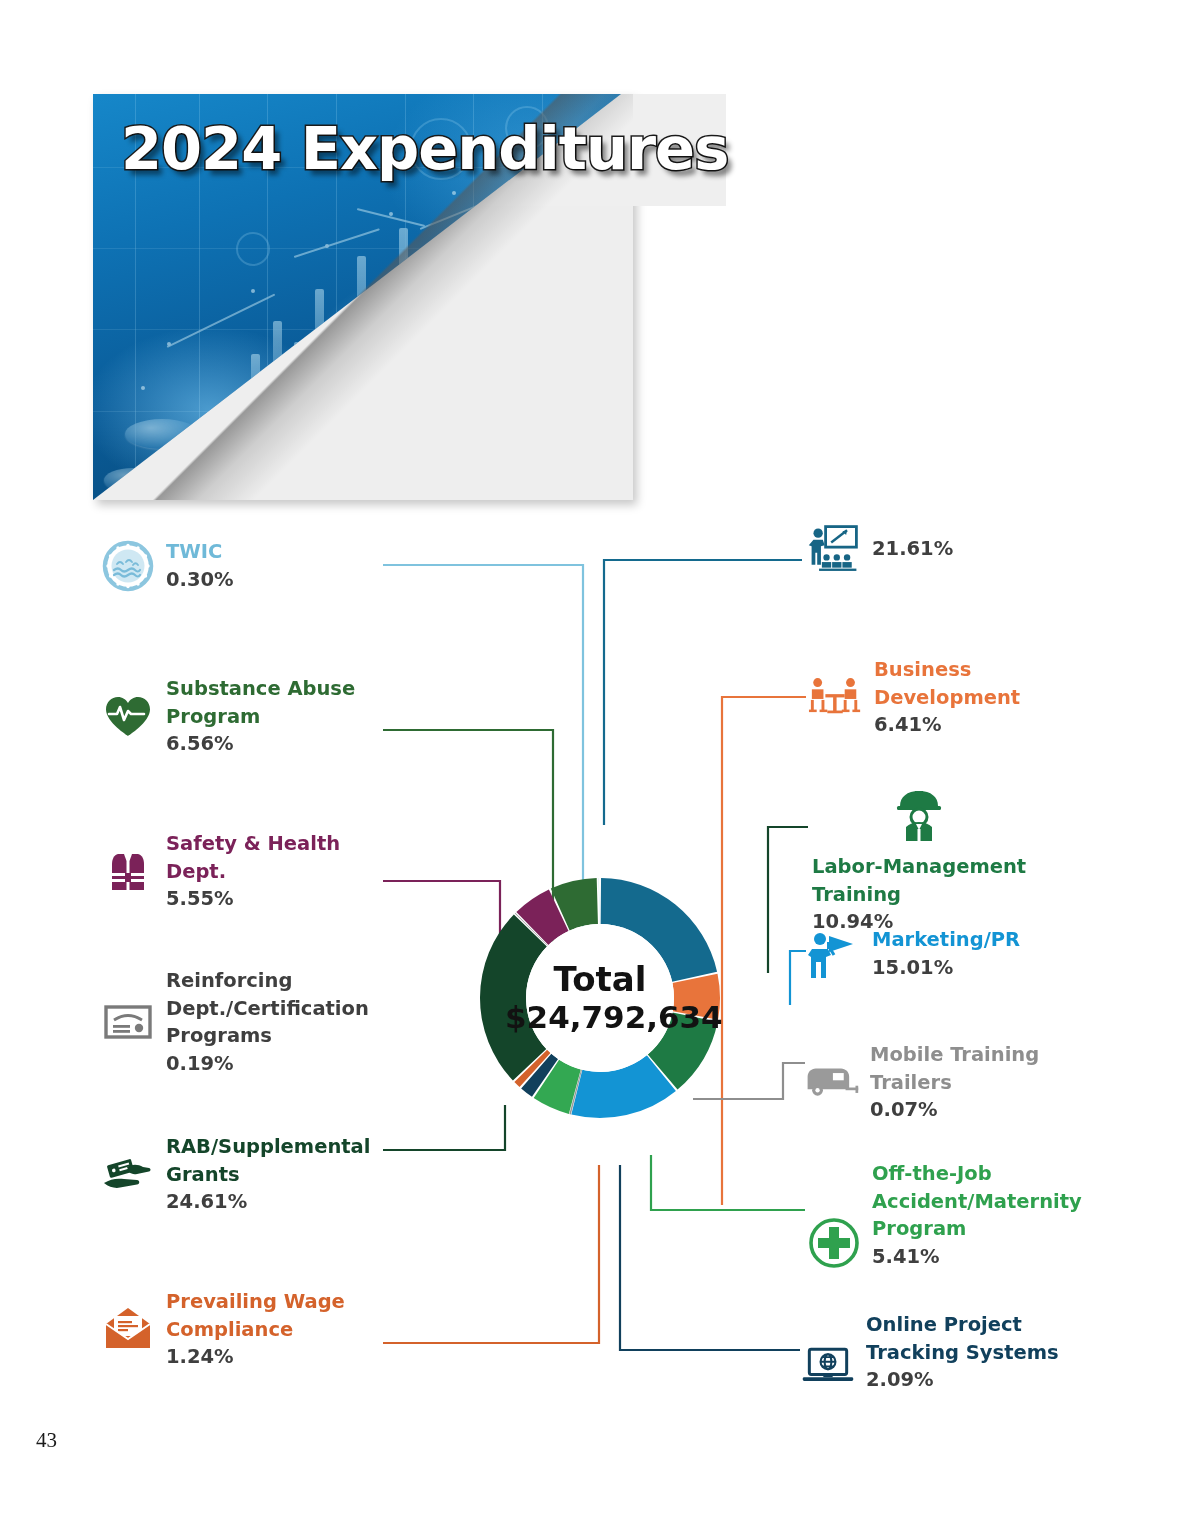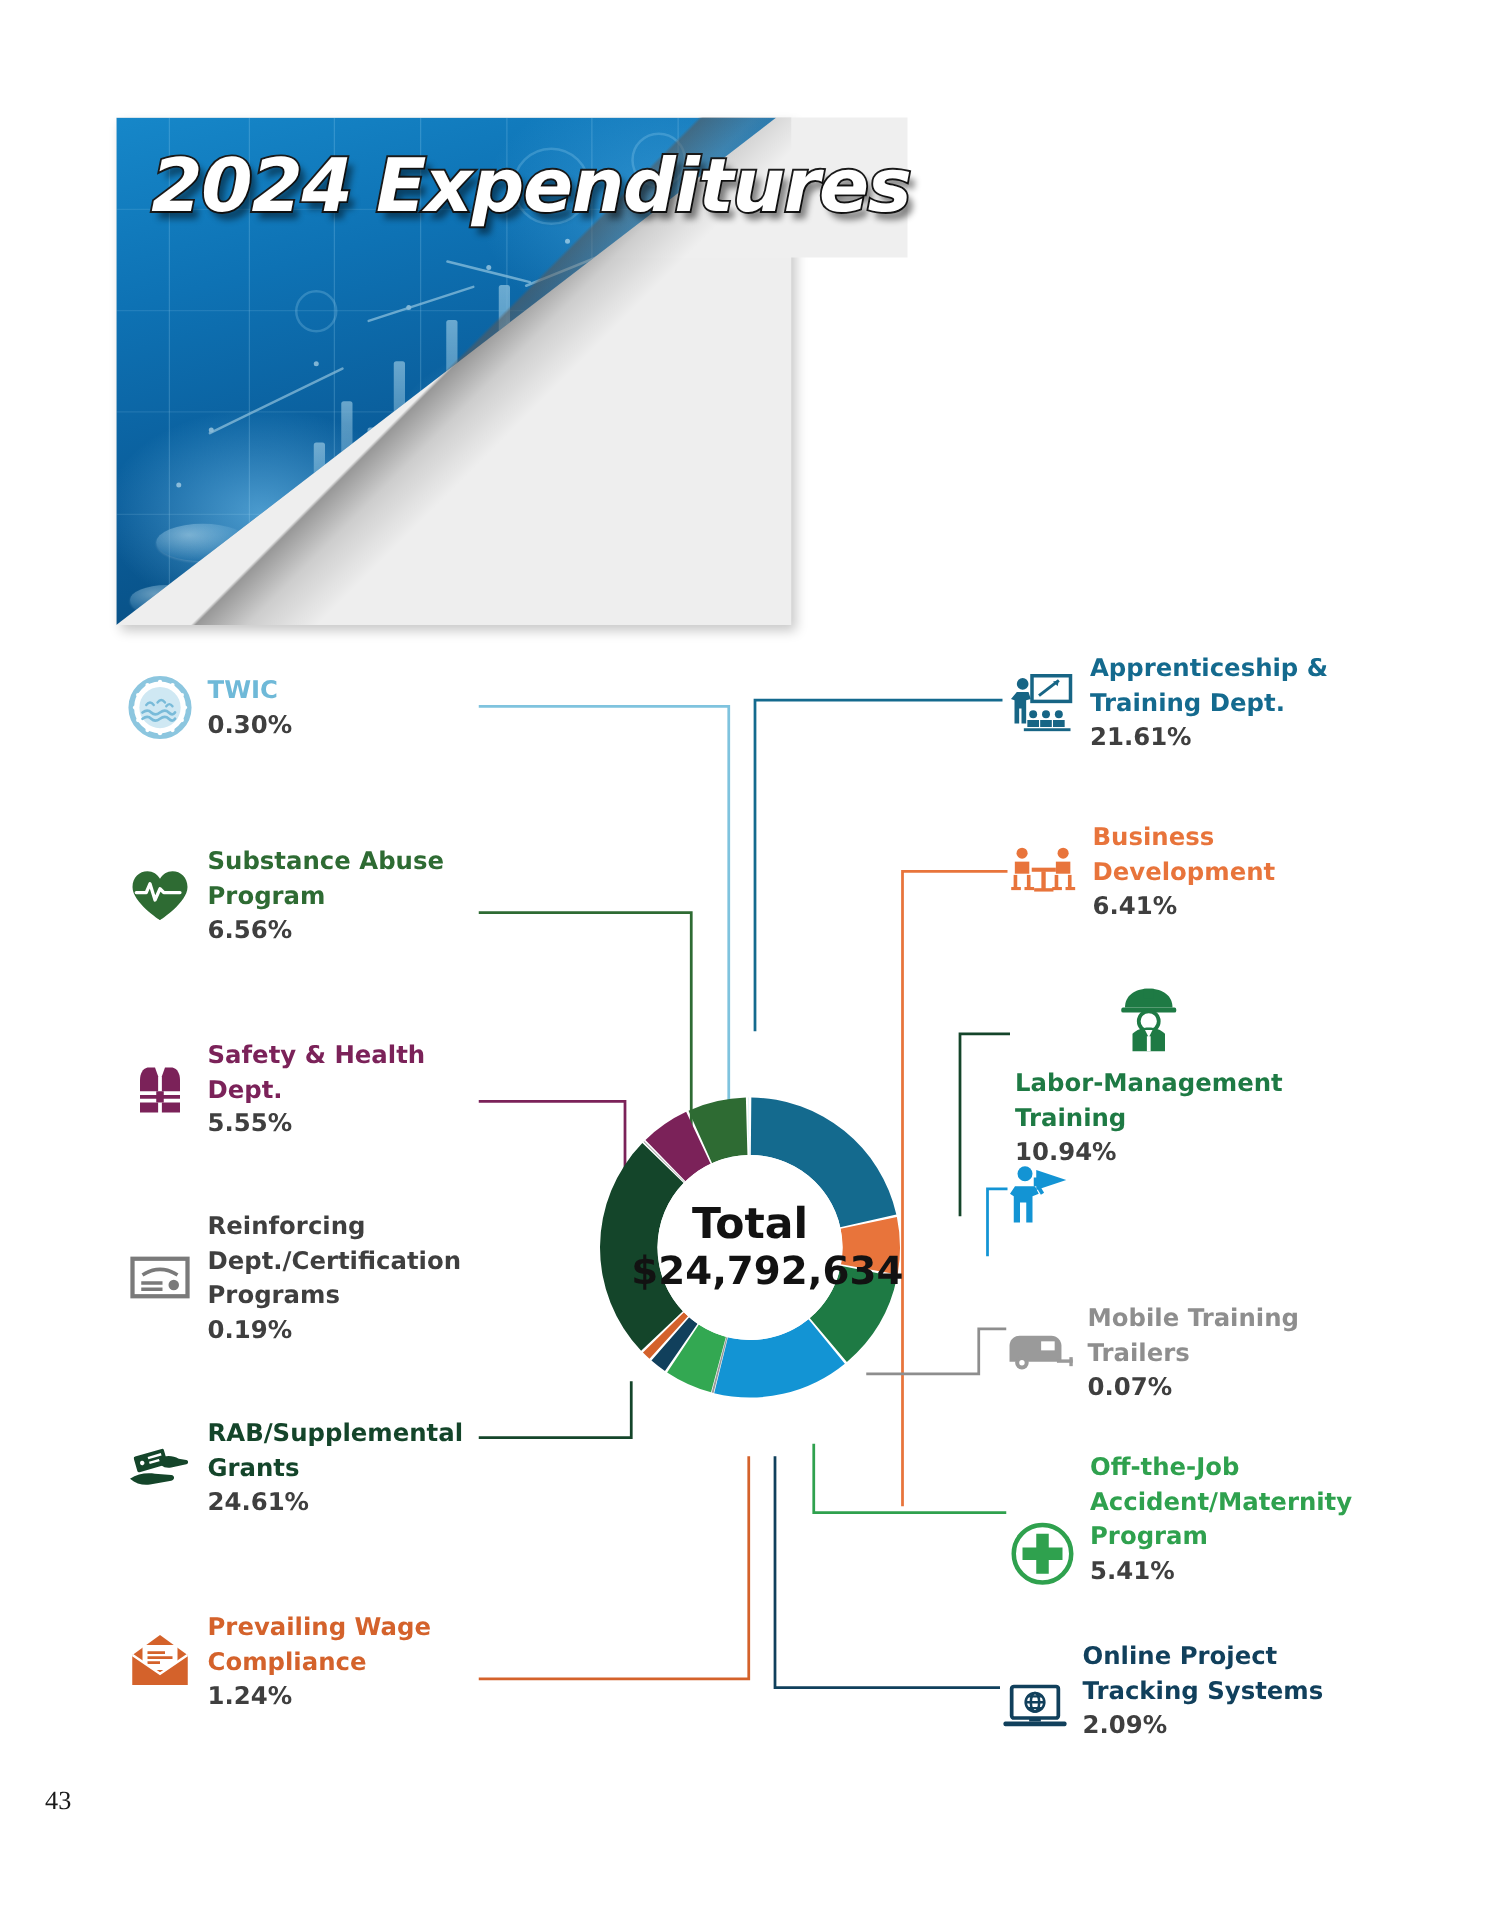--- a/index.html
+++ b/index.html
@@ -16,21 +16,20 @@
     overflow: hidden;
   }
 
   
   #header-banner {
     position: absolute;
     left: 93px;
     top: 94px;
     width: 540px;
     height: 406px;
-    font-style: italic;
   }
   #header-shadow-block {
     position: absolute;
     left: 0; top: 0;
     width: 540px;
     height: 406px;
     background: #eeeeee;
     box-shadow: 4px 5px 9px rgba(0,0,0,0.22);
   }
   #header-title-strip {
@@ -460,22 +459,20 @@
             <path d="M17 42h10v6H17z"></path>
           <circle cx="33" cy="37" r="3.4"></circle>
             <path d="M28 42h10v6H28z"></path>
           <circle cx="44" cy="37" r="3.4"></circle>
             <path d="M39 42h10v6H39z"></path>
         </g>
         <rect x="14" y="49" width="40" height="2.5" fill="#176585"></rect>
       </svg>
     </span>
     <span class="callout-text">
-      <span class="callout-name" style="color:#146A8E">Apprenticeship &amp;
-Training Dept.</span>
       <span class="callout-pct" style="display:block">21.61%</span>
     </span>
   </div>
 
   <div class="callout right" style="left:808px; top:151px;">
     <span class="callout-icon">
       <svg width="58" height="52" viewBox="0 0 58 52">
         <g fill="#E8743B">
           <circle cx="10" cy="10" r="4.6"></circle>
           <path d="M4 17h12v10H4z"></path>
@@ -524,20 +521,24 @@
   <div class="callout right" style="left:806px; top:421px;">
     <span class="callout-icon">
       <svg width="54" height="52" viewBox="0 0 54 52">
         <circle cx="13" cy="11" r="6" fill="#1394D4"></circle>
         <path d="M5 21h16l3 6-5 2v21h-5V34H9v16H4V29l-3-2z" fill="#1394D4"></path>
         <path d="M22 8l24 8-24 8z" fill="#1394D4"></path>
         <rect x="20" y="14" width="5" height="7" fill="#1394D4"></rect>
         <path d="M24 22l3 5" stroke="#1394D4" stroke-width="3" fill="none"></path>
       </svg>
     </span>
+    <span class="callout-text">
+      <span class="callout-name" style="color:#1394D4">Marketing/PR</span>
+      <span class="callout-pct" style="display:block">15.01%</span>
+    </span>
   </div>
 
   <div class="callout right" style="left:804px; top:536px;">
     <span class="callout-icon">
       <svg width="62" height="46" viewBox="0 0 62 46">
         <path d="M4 16c0-5 4-9 9-9h28c5 0 9 4 9 9v14H4z" fill="#9A9A9A"></path>
         <rect x="32" y="12" width="12" height="8" fill="#ffffff"></rect>
         <circle cx="15" cy="31" r="6" fill="#9A9A9A"></circle>
         <circle cx="15" cy="31" r="2.4" fill="#ffffff"></circle>
         <rect x="46" y="28" width="14" height="3" fill="#9A9A9A"></rect>

